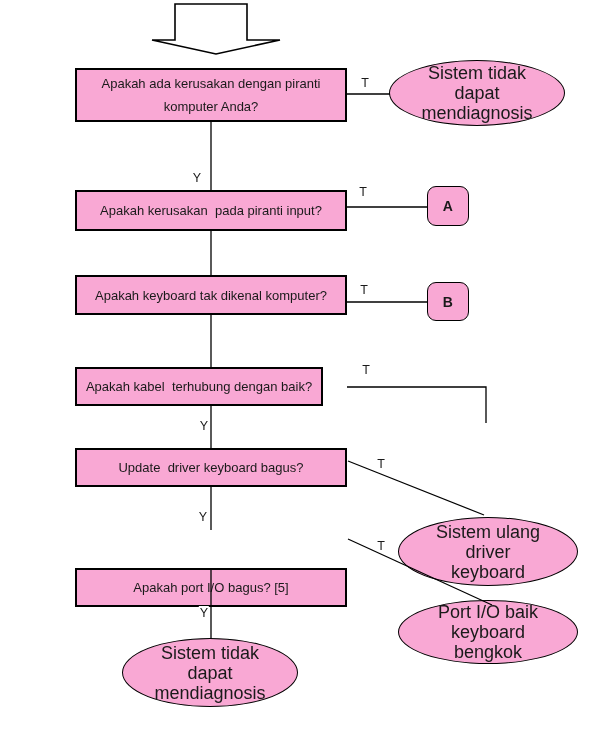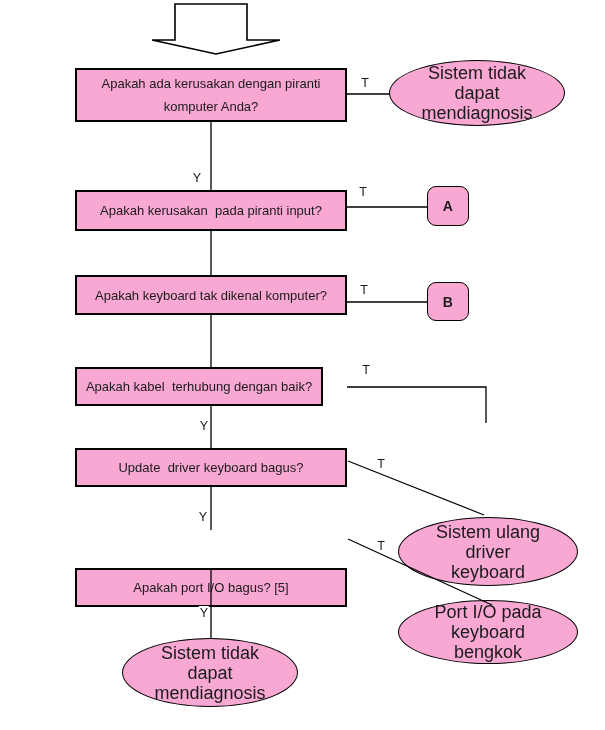--- a/index.html
+++ b/index.html
@@ -70,21 +70,21 @@
     <span>B</span>
   </div>
 
   <div class="node ellipse" style="left:389px;top:60px;width:176px;height:66px;">
     <span class="txt" style="width:122px;">Sistem tidak dapat mendiagnosis</span>
   </div>
   <div class="node ellipse" style="left:398px;top:517px;width:180px;height:69px;">
     <span class="txt" style="width:110px;">Sistem ulang driver keyboard</span>
   </div>
   <div class="node ellipse" style="left:398px;top:600px;width:180px;height:64px;">
-    <span class="txt" style="width:116px;">Port I/O pada keyboard bengkok</span>
+    <span class="txt" style="width:116px;">Port I/O baik keyboard bengkok</span>
   </div>
   <div class="node ellipse" style="left:122px;top:638px;width:176px;height:69px;">
     <span class="txt" style="width:122px;">Sistem tidak dapat mendiagnosis</span>
   </div>
 
   <span class="lbl" style="left:365px;top:76px;">T</span>
   <span class="lbl" style="left:197px;top:171px;">Y</span>
   <span class="lbl" style="left:363px;top:185px;">T</span>
   <span class="lbl" style="left:364px;top:283px;">T</span>
   <span class="lbl" style="left:366px;top:363px;">T</span>

